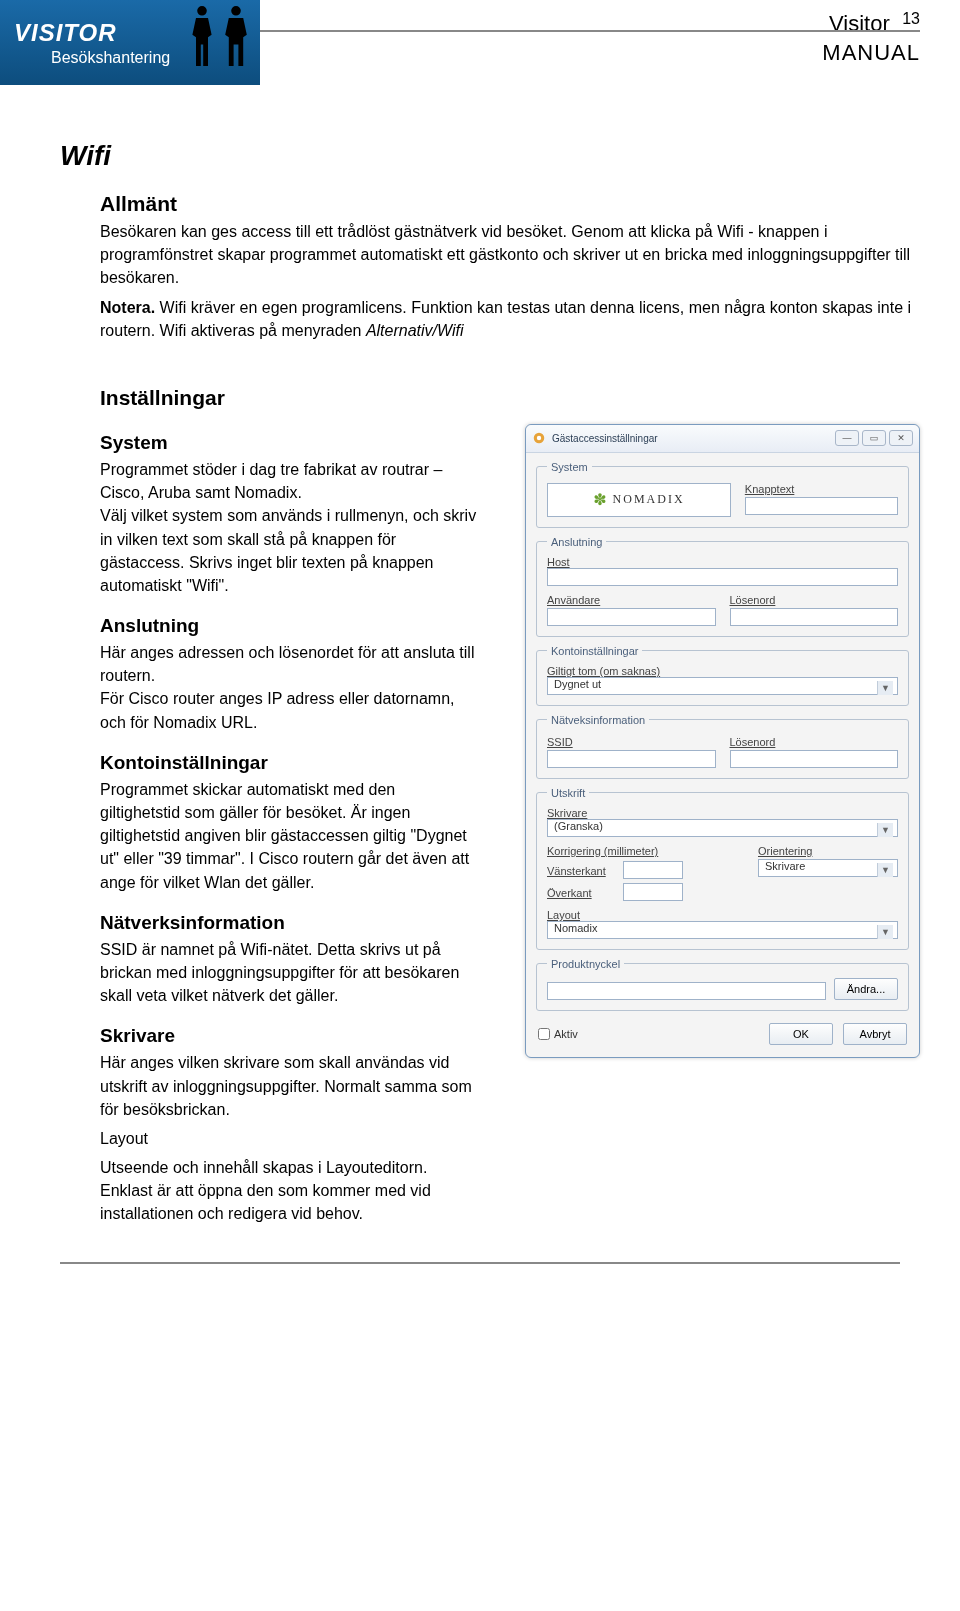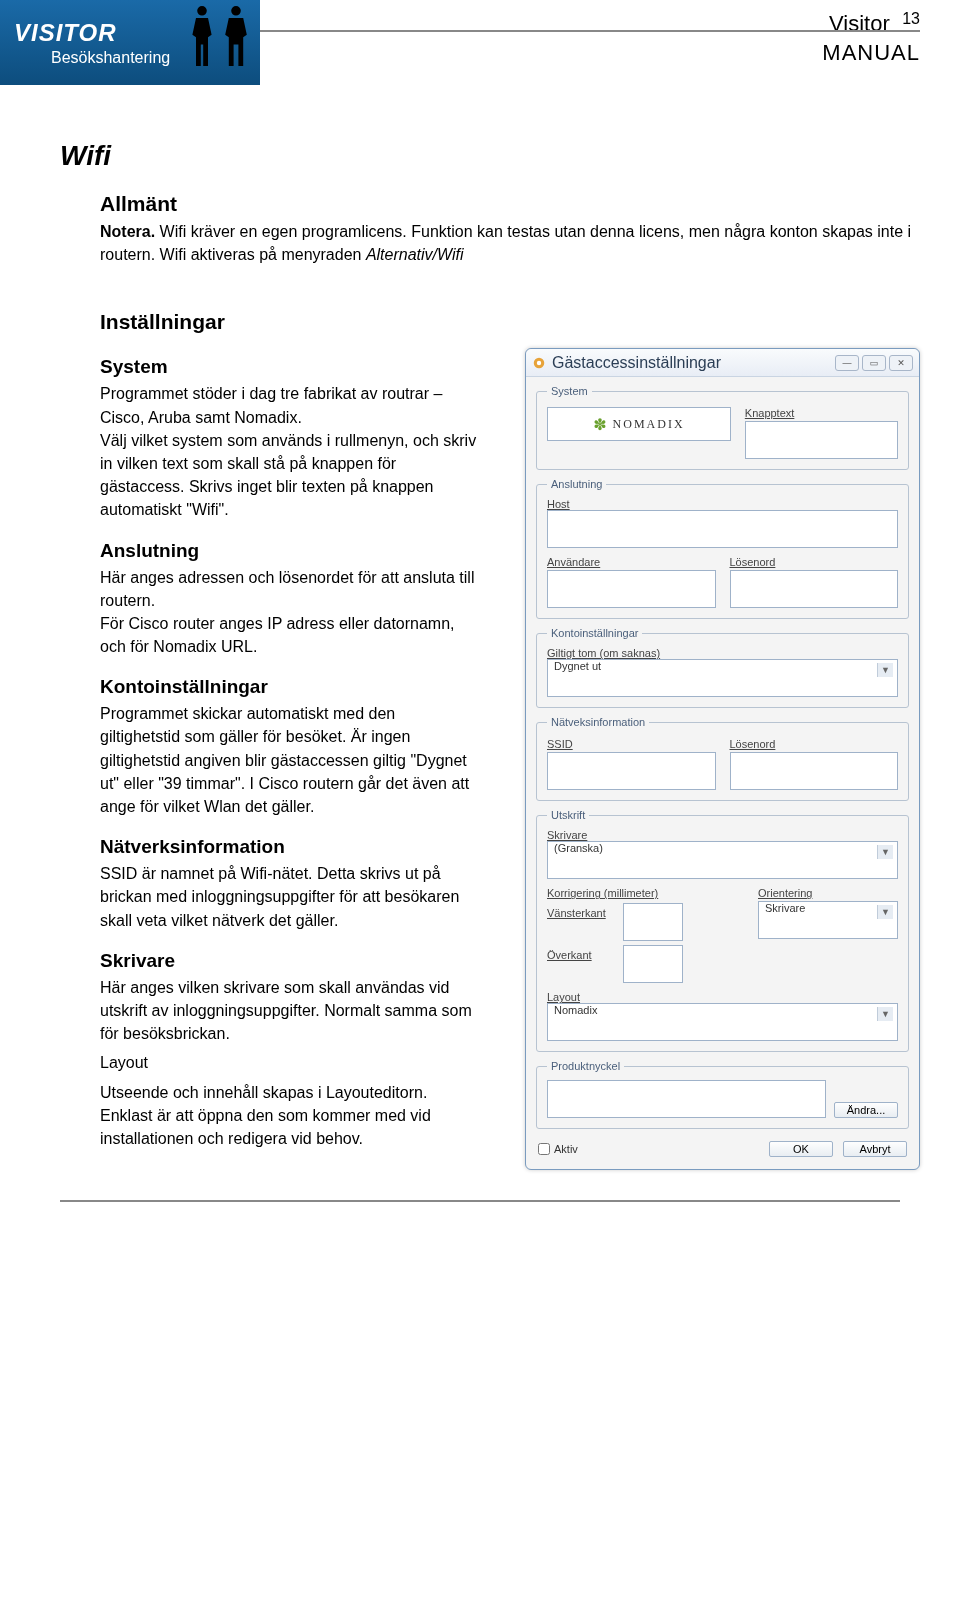--- a/index.html
+++ b/index.html
@@ -86,21 +86,21 @@
   .dlg-title {
     height: 28px;
     background: linear-gradient(#f9fbfd,#e8edf5);
     border-bottom: 1px solid #c9d4e2;
     border-radius: 6px 6px 0 0;
     display: flex; align-items: center;
     padding: 0 6px;
   }
   .dlg-icon { width:14px; height:14px; margin-right:6px; }
   .dlg-icon svg { width:14px; height:14px; }
-  .dlg-caption { flex:1; font-size: 16px; color:#2b3e55; }
+  .dlg-caption { flex:1; font-size: 10px; color:#2b3e55; }
   .win-ctrls { display:flex; gap:3px; }
   .win-btn {
     width: 24px; height: 16px;
     border: 1px solid #a8b6c9;
     border-radius: 3px;
     background: #eef2f7;
     display:flex; align-items:center; justify-content:center;
     font-size: 9px; color:#555;
   }
   .dlg-body { padding: 8px 10px 10px 10px; }
@@ -111,21 +111,21 @@
     margin-bottom: 8px;
   }
   fieldset.win > legend {
     font-size: 11px; color: #4a5f7b;
     padding: 0 4px;
   }
   .row { display:flex; gap: 14px; margin-top: 2px;}
   .fcol { flex:1; display:flex; flex-direction:column; }
   .lbl { font-size: 11px; color:#444; margin-bottom: 2px; text-decoration: underline; }
   .txt, .sel {
-    height: 38px;
+    height: 18px;
     border: 1px solid #9fb2c9;
     background:#fff;
     padding: 0 6px;
     font-size: 11px;
     width: 100%;
   }
   .sel { position: relative; }
   .sel::after {
     content: "▼";
     position: absolute; right: 4px; top: 3px;
@@ -135,21 +135,21 @@
     padding: 2px 3px;
   }
   .nomadix {
     display:flex; align-items:center; justify-content:center;
     height: 34px;
     border:1px solid #9fb2c9; background:#fff;
   }
   .nomadix span { font-family: Georgia, serif; letter-spacing: 2px; font-size:12px; }
   .nomadix .dot { color:#6aa12e; font-size:16px; margin-right:4px;}
   .dlg-btn {
-    height: 16px; min-width: 64px;
+    height: 22px; min-width: 64px;
     border:1px solid #9fb2c9;
     background:linear-gradient(#fefefe,#e8edf2);
     border-radius:2px;
     font-size:11px;
     padding: 0 10px;
   }
   .dlg-foot { display:flex; align-items:center; gap:10px; padding: 4px 2px 2px 2px;}
   .chk { display:flex; align-items:center; gap:4px; flex:1;}
   .chk input { width:12px; height:12px; }
   .key-row { display:flex; gap:8px; align-items:flex-end;}
@@ -185,20 +185,21 @@
     <span class="page-no">13</span>
     <div class="header-title" style="letter-spacing:1px;">MANUAL</div>
   </div>
 </div>
 
 <div class="page-body">
   <div class="sect-main">Wifi</div>
 
   <div class="indent1">
     <div class="sect-h3">Allmänt</div>
+    <div class="prose">Besökaren kan ges access till ett trådlöst gästnätverk vid besöket. Genom att klicka på Wifi - knappen i programfönstret skapar programmet automatiskt ett gästkonto och skriver ut en bricka med inloggningsuppgifter till besökaren.</div>
     <div class="prose">
       <b>Notera.</b><span> Wifi kräver en egen programlicens. Funktion kan testas utan denna licens, men några konton skapas inte i routern. Wifi aktiveras på menyraden </span><i>Alternativ/Wifi</i>
     </div>
 
     <div class="sect-h3" style="margin-top:44px;">Inställningar</div>
 
     <div class="cols">
       <div class="col-text">
         <div class="sect-h4">System</div>
         <div class="prose" style="white-space:pre-line">Programmet stöder i dag tre fabrikat av routrar – Cisco, Aruba samt Nomadix.

